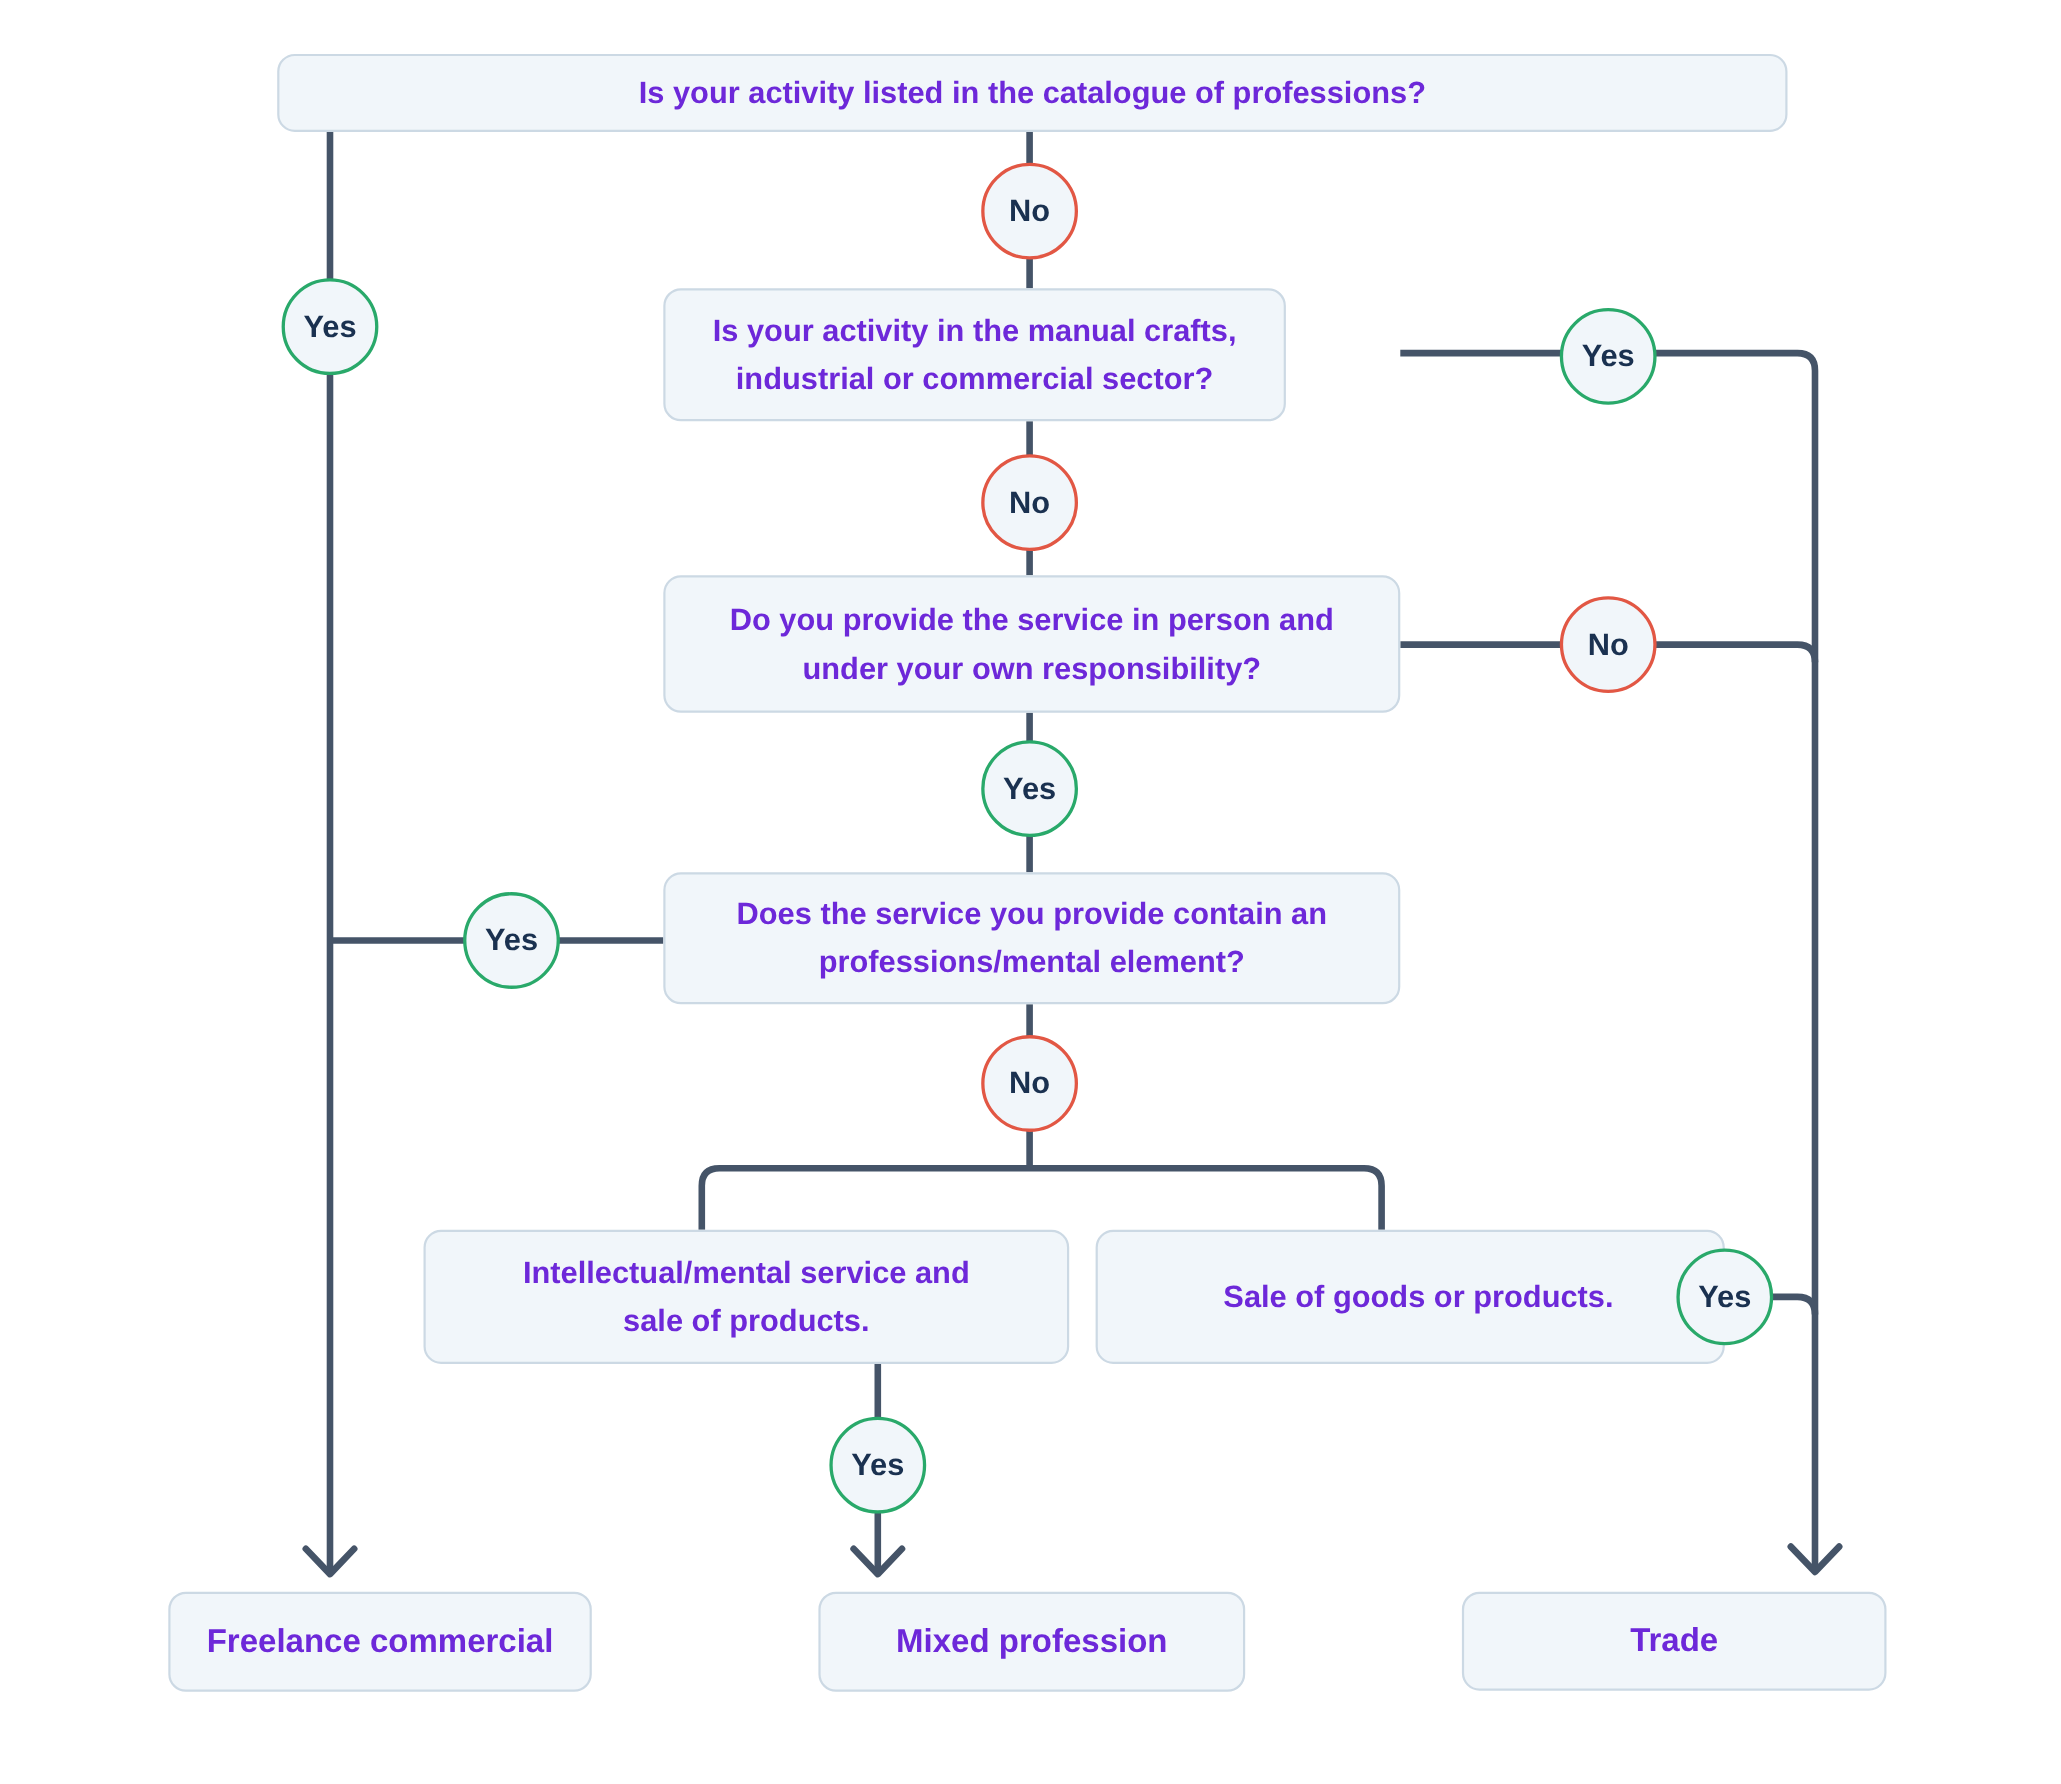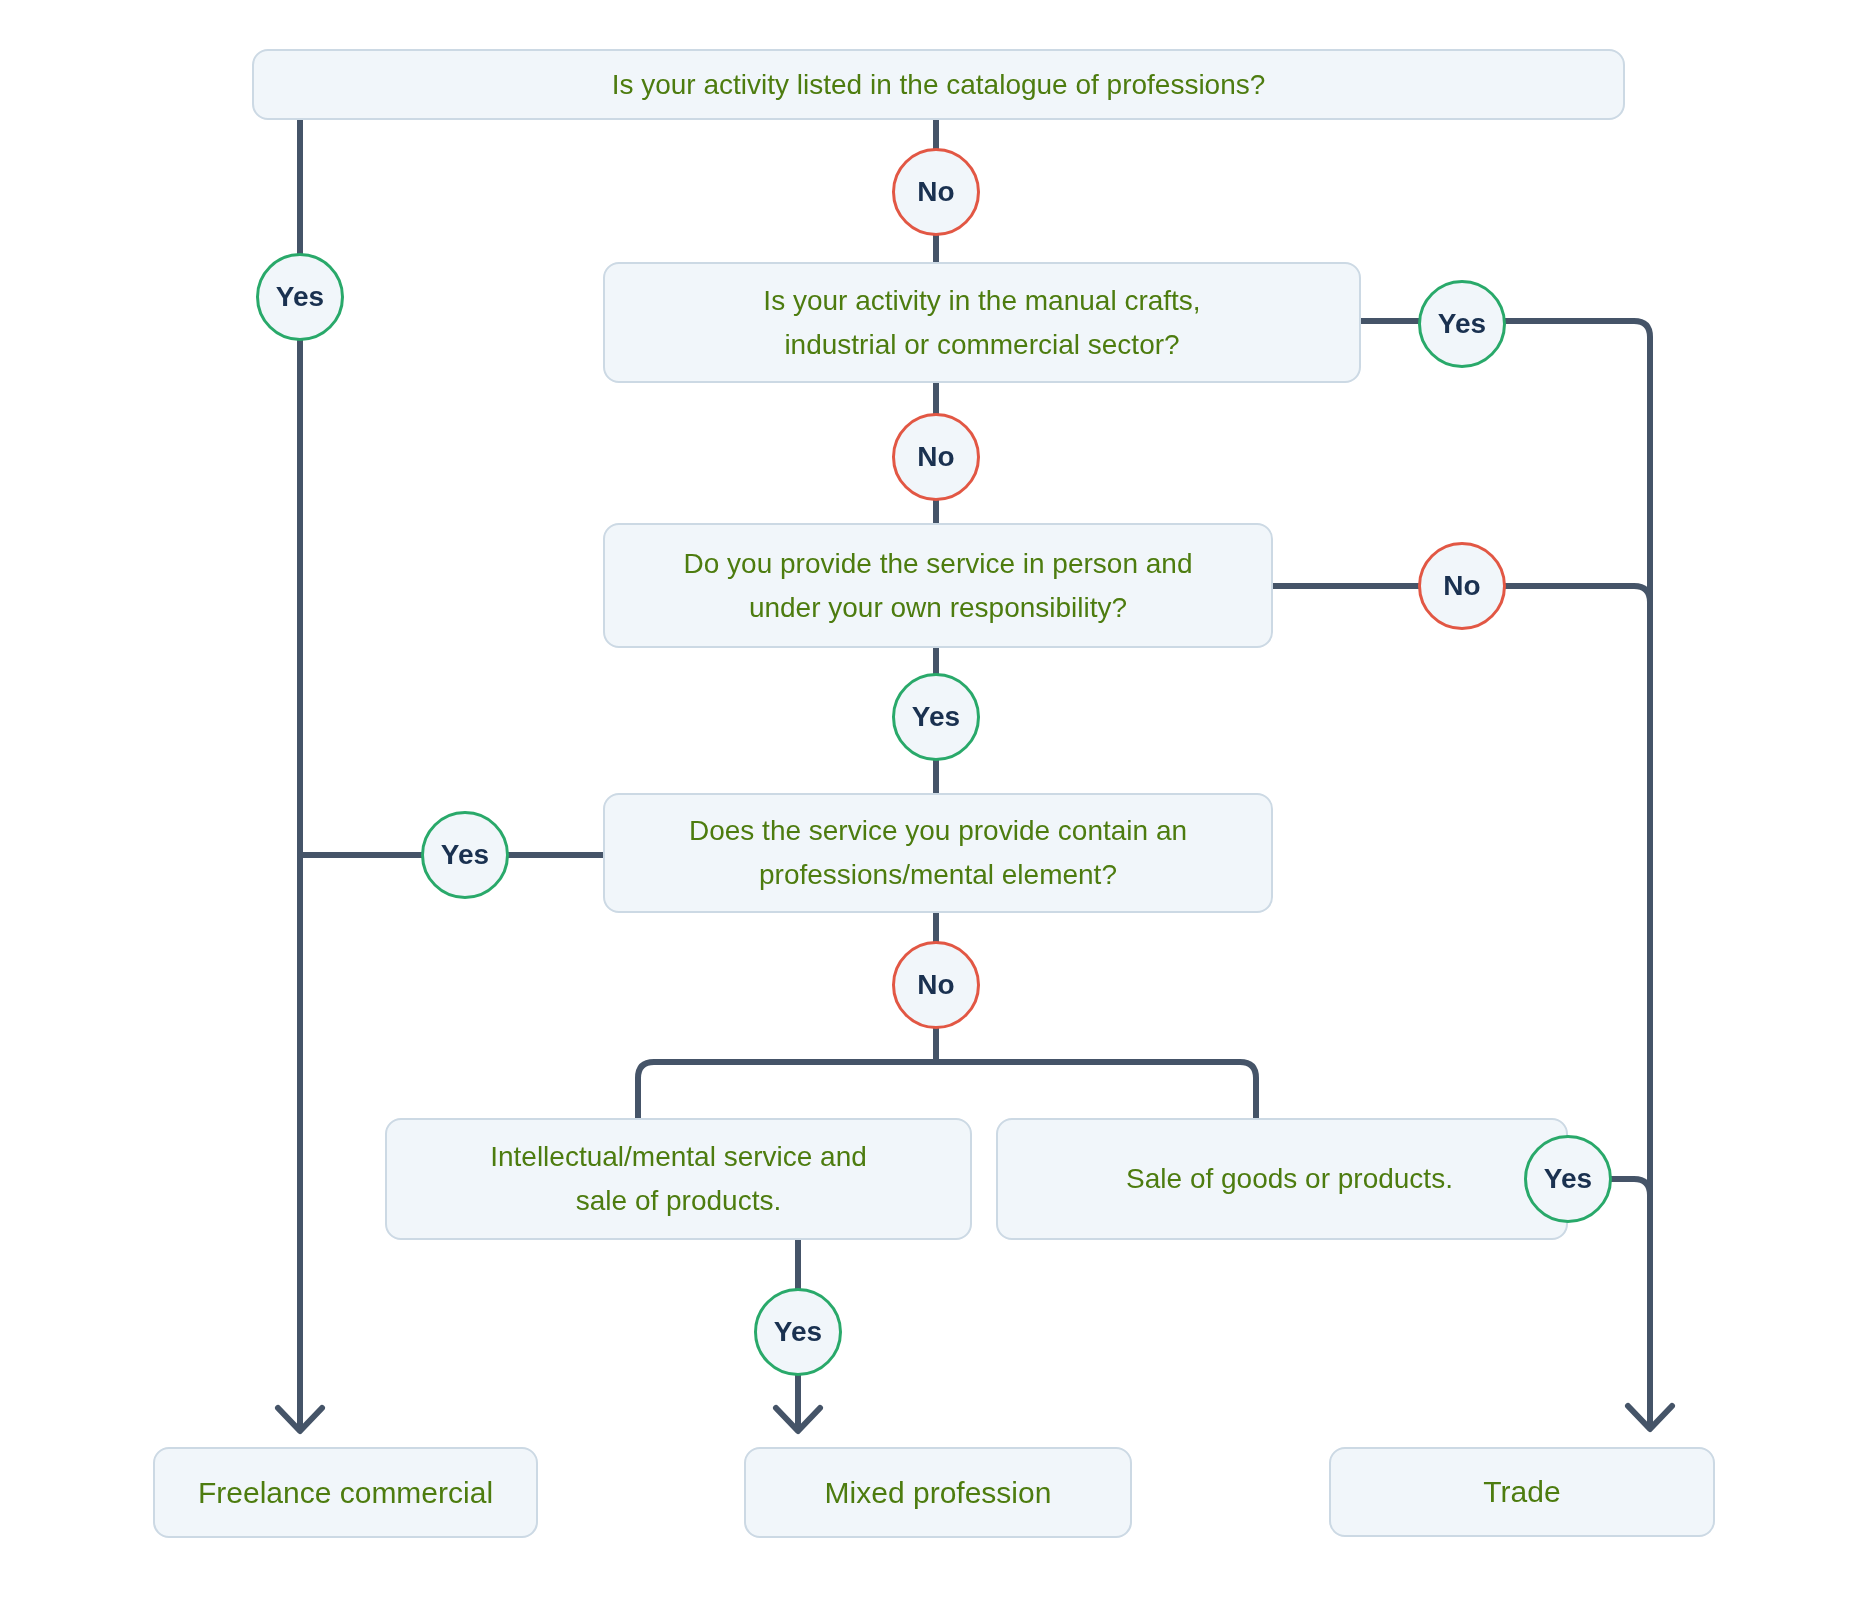--- a/index.html
+++ b/index.html
@@ -20,22 +20,22 @@
     position: absolute;
     box-sizing: border-box;
     background: #f1f6fa;
     border: 2px solid #ccd9e4;
     border-radius: 16px;
     display: flex;
     flex-direction: column;
     align-items: center;
     justify-content: center;
     text-align: center;
-    color: #4d7c0f;
-    font-weight: 400;
+    color: #6d28d9;
+    font-weight: 700;
     font-size: 28px;
     line-height: 44px;
   }
   .node.outcome { font-size: 30px; }
   .badge {
     position: absolute;
     box-sizing: border-box;
     width: 88px;
     height: 88px;
     border-radius: 50%;
@@ -77,21 +77,21 @@
     <path d="M603,855 H300"></path>
 
     <path d="M798,1240 V1427"></path>
     <polyline points="776,1408 798,1431 820,1408" stroke-linecap="round" stroke-linejoin="round"></polyline>
   </svg>
 
   <div class="node" style="left:252px; top:49px; width:1373px; height:71px;">
     <span>Is your activity listed in the catalogue of professions?</span>
   </div>
 
-  <div class="node" style="left:603px; top:262px; width:758px; height:121px;">
+  <div class="node" style="left:603px; top:262px; width:566px; height:121px;">
     <span>Is your activity in the manual crafts,</span>
     <span>industrial or commercial sector?</span>
   </div>
 
   <div class="node" style="left:603px; top:523px; width:670px; height:125px;">
     <span>Do you provide the service in person and</span>
     <span>under your own responsibility?</span>
   </div>
 
   <div class="node" style="left:603px; top:793px; width:670px; height:120px;">

